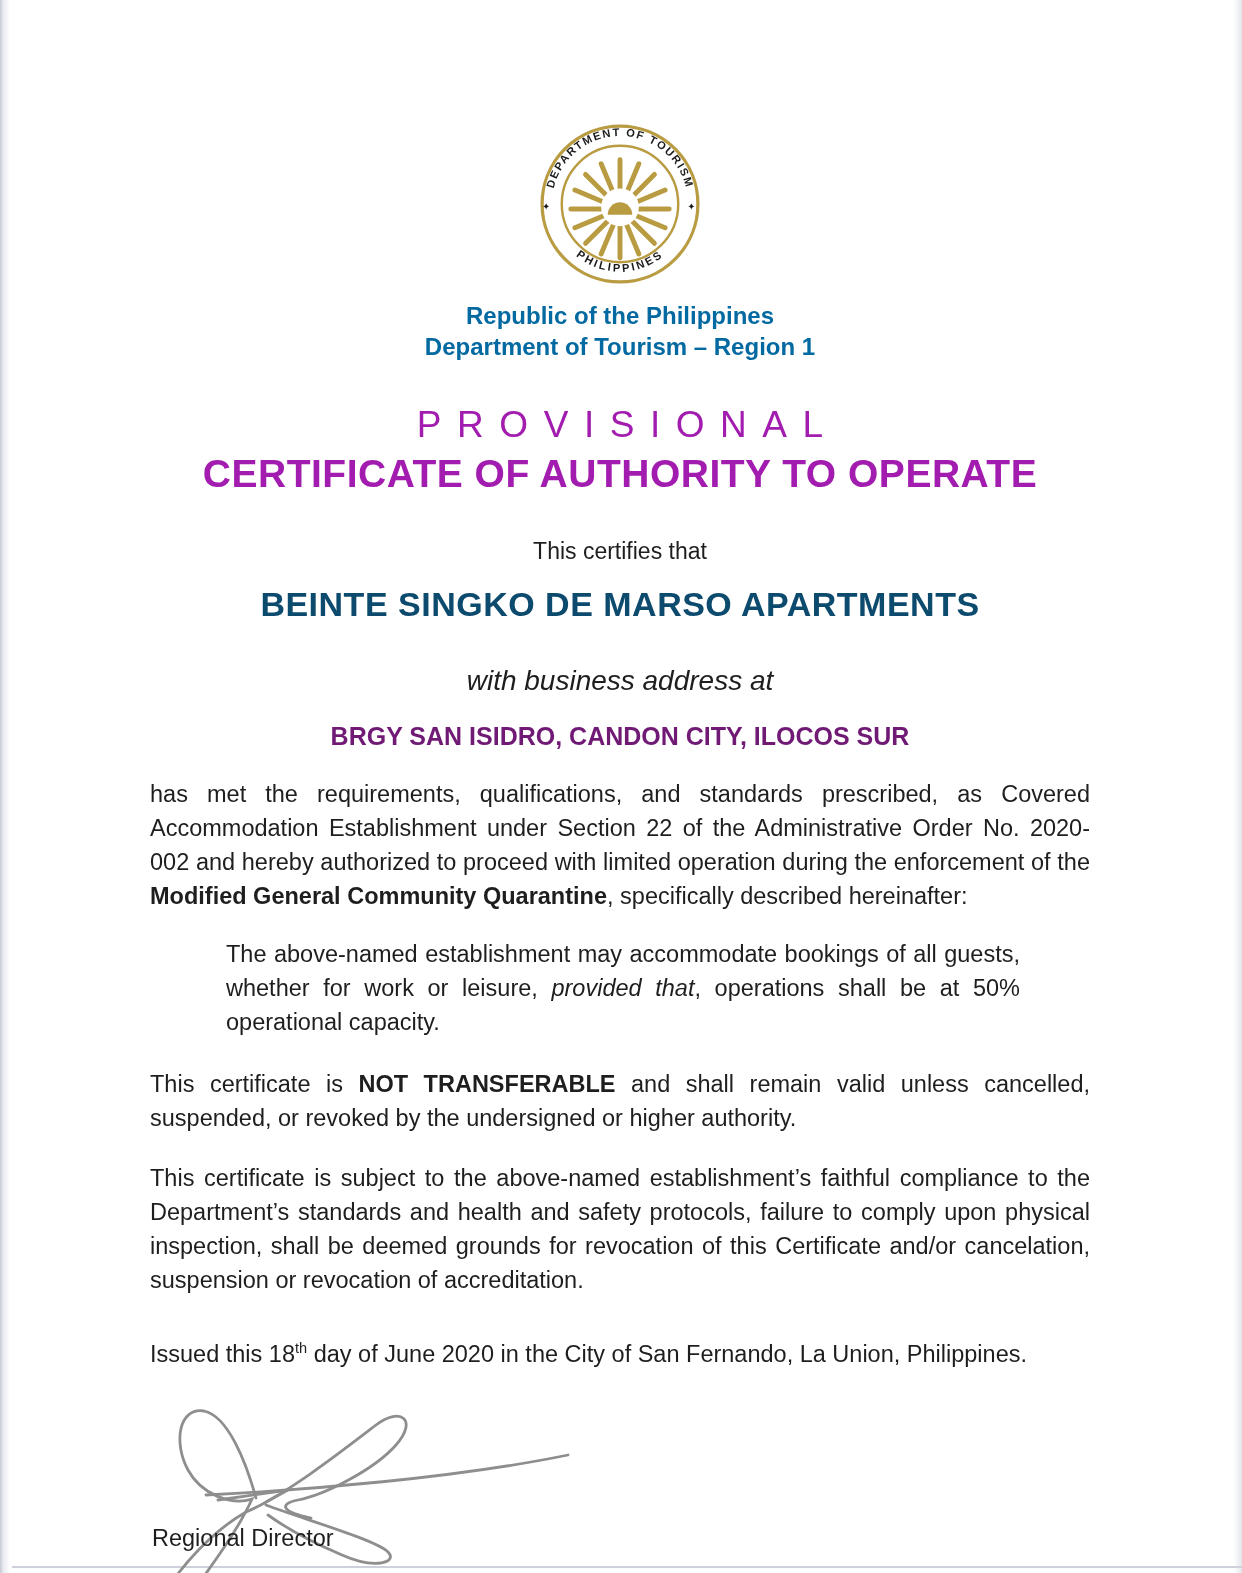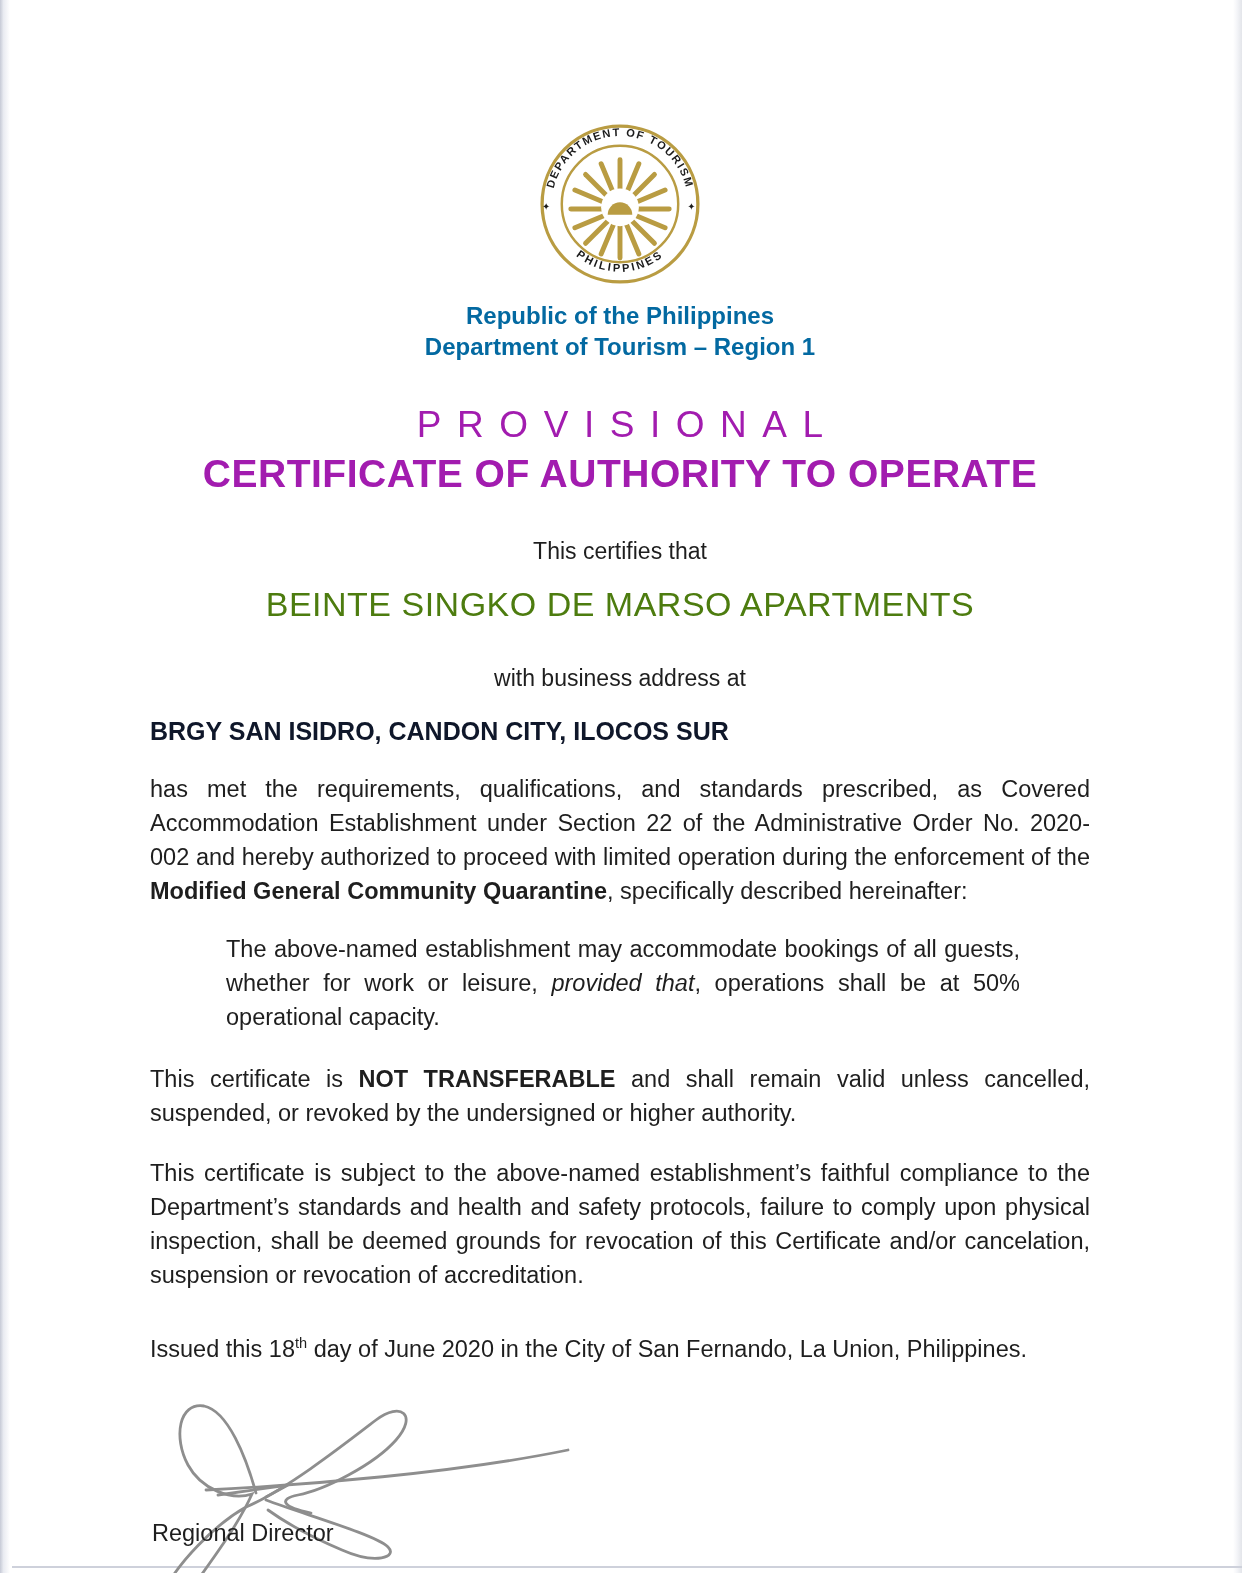--- a/index.html
+++ b/index.html
@@ -31,25 +31,25 @@
 
   .gov-header { margin-top:10px; text-align:center; font-weight:bold;
                 font-size:24px; line-height:31px; color:#0369a1; }
 
   .cert-title { margin-top:40px; text-align:center; color:#a21caf; }
   .provisional { font-size:37px; line-height:46px; letter-spacing:0.42em;
                  text-indent:0.42em; font-weight:normal; }
   .cert-name  { font-size:39px; line-height:52px; font-weight:bold; letter-spacing:0.5px;text-align:center; }
 
   .certifies  { margin-top:38px; font-size:23px; text-align:center; }
-  .est-name   { margin-top:20px; font-size:34px; font-weight:normal; text-align:center;
-                letter-spacing:0.5px; color:#4d7c0f; }
-  .addr-label { margin-top:41px; font-size:23px; text-align:center; }
-  .addr       { margin-top:25px; font-size:25px; font-weight:bold; 
-                color:#0f172a; }
+  .est-name   { margin-top:20px; font-size:34px; font-weight:bold; text-align:center;
+                letter-spacing:0.5px; color:#0c4a6e; }
+  .addr-label { margin-top:41px; font-size:28px; text-align:center;font-style:italic; }
+  .addr       { margin-top:25px; font-size:25px; font-weight:bold; text-align:center;
+                color:#701a75; }
 
   .para { font-size:23.5px; line-height:34px; text-align:justify; margin-top:26px; }
   .para.indent { margin:12px 70px 0 76px; }
   .para.p3 { margin-top:28px; }
   .issued { font-size:23.5px; line-height:34px; margin-top:40px; text-align:left; }
   sup { font-size:0.62em; vertical-align:super; line-height:0; }
 
   .sig-block { position:relative; height:300px; }
   .sig-name  { position:absolute; left:0; top:99px; font-size:24.5px; font-weight:bold;
                color:#141414; white-space:nowrap; }

